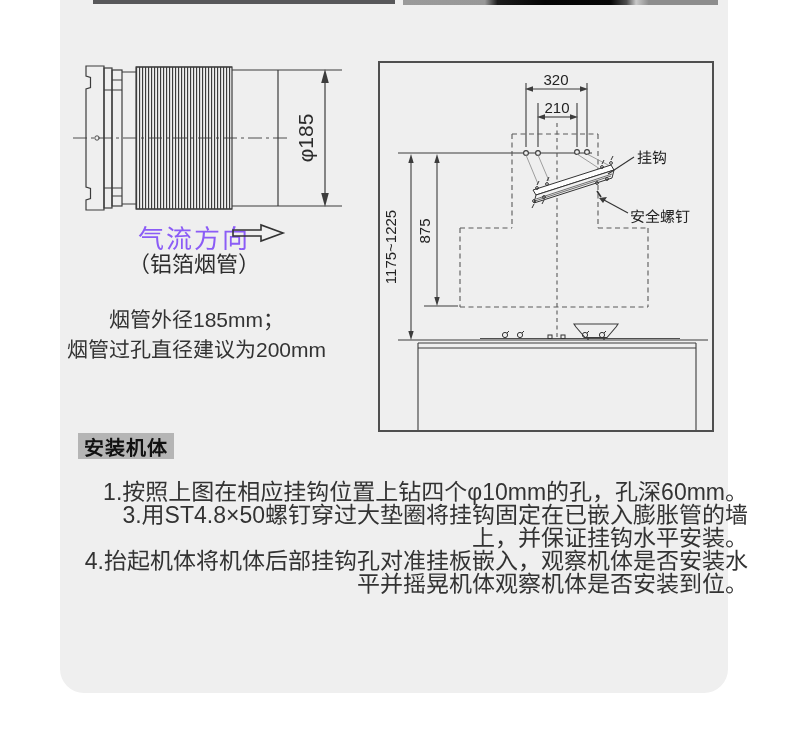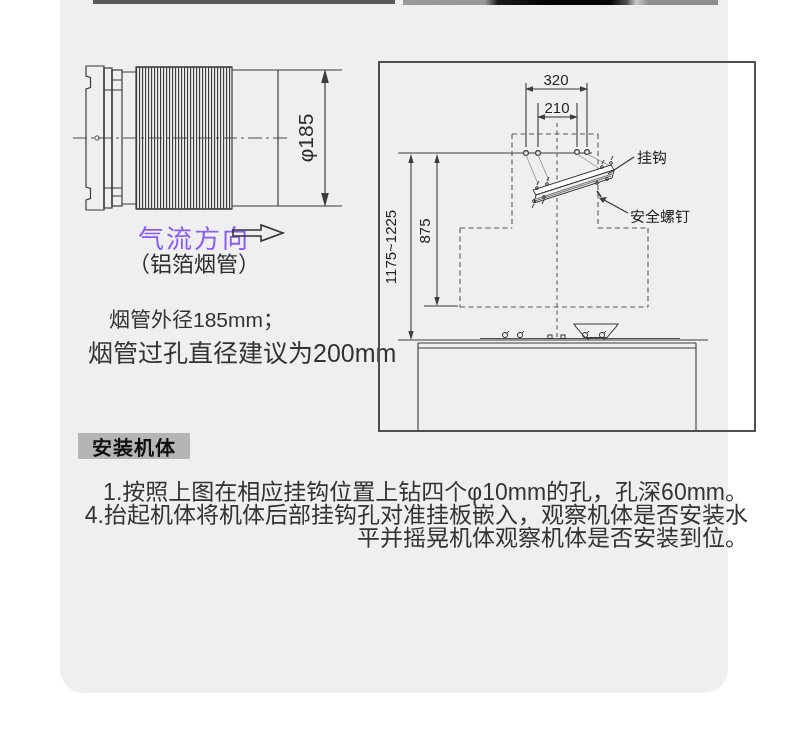--- a/index.html
+++ b/index.html
@@ -10,24 +10,24 @@
   .strip{position:absolute;top:0;}
   .strip-left{left:33px;width:302px;height:4px;background:#58585a;}
   .strip-right{left:343px;width:315px;height:5px;
     background:linear-gradient(90deg,#9a9a9a 0%,#989898 26%,#1c1c1c 30%,#050505 45%,#070707 66%,#4e4e4e 71%,#c9c9c9 74%,#8d8d8d 78%,#8d8d8d 100%);}
   .abs{position:absolute;}
   .duct-svg{left:10px;top:50px;}
   .airflow-label{left:78px;top:218px;font-size:26px;color:#8b5cf6;letter-spacing:2px;}
   .airflow-arrow{left:172px;top:223px;}
   .duct-name-label{left:68px;top:246px;font-size:22px;color:#2c2c2c;}
   .note1{left:24px;top:303px;font-size:21px;color:#333;margin-left:25px;}
-  .note2{left:28px;top:333px;font-size:25px;color:#333;}
-  .frame{left:318px;top:61px;width:378px;height:371px;border:2px solid #4f4f4f;box-sizing:border-box;}
+  .note2{left:7px;top:333px;font-size:21px;color:#333;}
+  .frame{left:318px;top:61px;width:336px;height:371px;border:2px solid #4f4f4f;box-sizing:border-box;}
   .frame svg{display:block;}
-  .section-header{left:18px;top:433px;width:112px;height:26px;background:#b5b5b5;
+  .section-header{left:18px;top:433px;width:96px;height:26px;background:#b5b5b5;
     color:#111;font-size:20px;font-weight:600;display:flex;align-items:center;justify-content:center;
     letter-spacing:1px;}
   .steps{left:18px;top:481px;width:670px;font-size:23px;line-height:23px;color:#333;text-align:right;}
   .step{padding-left:14px;text-indent:-14px;}
   svg text{font-family:"Liberation Sans","DejaVu Sans",sans-serif;}
 </style>
 </head>
 <body>
 
 <div class="page">
@@ -168,17 +168,18 @@
         <text transform="translate(50,168) rotate(-90)" text-anchor="middle" font-size="15" fill="#222">875</text>
         <text x="257" y="100" font-size="15" fill="#222">挂钩</text>
         <text x="250" y="159" font-size="15" fill="#222">安全螺钉</text>
       </svg>
     </div>
 
     <div class="abs section-header">安装机体</div>
 
     <div class="abs steps">
       <div class="step">1.按照上图在相应挂钩位置上钻四个φ10mm的孔，孔深60mm。</div>
+      <div class="step">3.用ST4.8×50螺钉穿过大垫圈将挂钩固定在已嵌入膨胀管的墙上，并保证挂钩水平安装。</div>
       <div class="step">4.抬起机体将机体后部挂钩孔对准挂板嵌入，观察机体是否安装水平并摇晃机体观察机体是否安装到位。</div>
     </div>
 
   </div>
 </div>
 
 </body></html>

